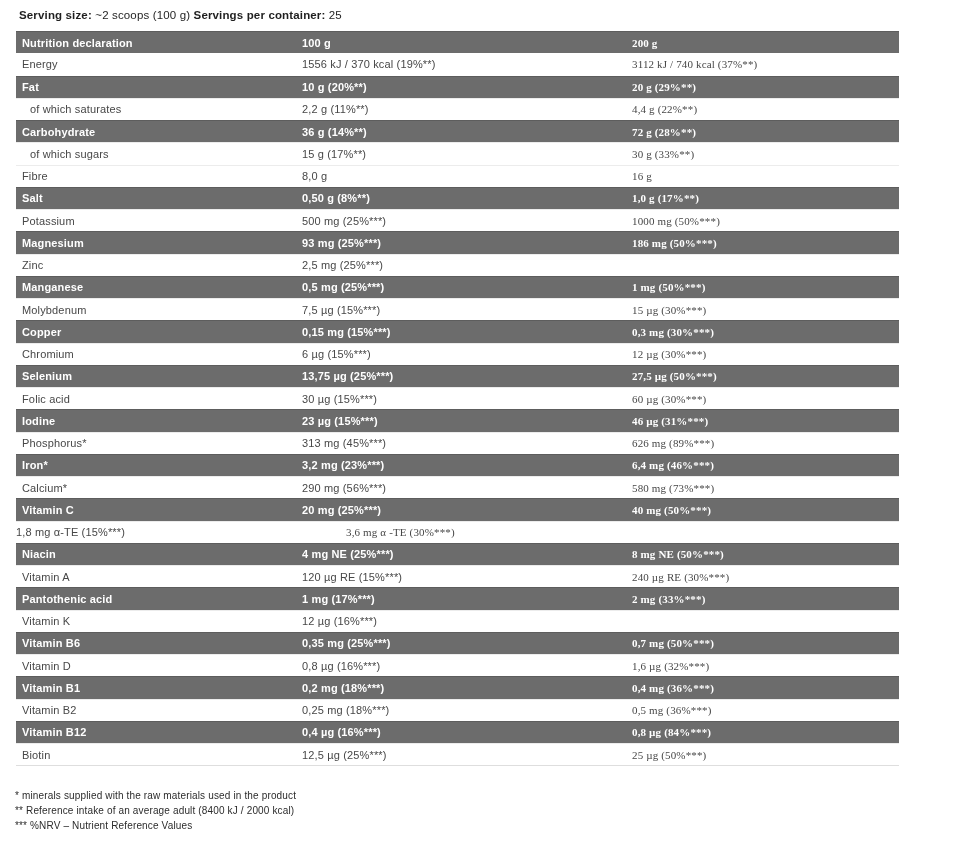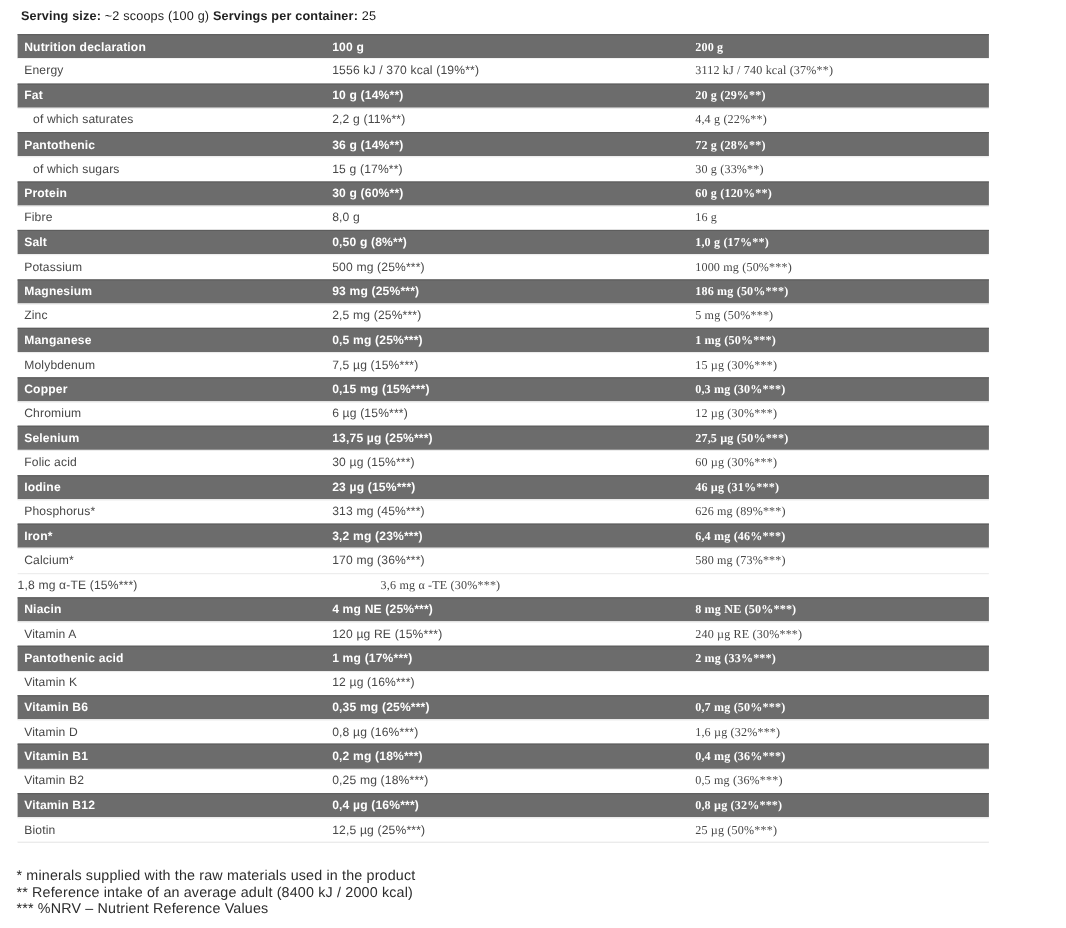--- a/index.html
+++ b/index.html
@@ -32,21 +32,21 @@
   }
   .col{box-sizing:border-box;overflow:hidden;white-space:nowrap;letter-spacing:.15px;}
   .col.name{width:286px;padding-left:6px;}
   .col.name.indent{padding-left:14px;}
   .col.v100{width:330px;}
   .col.v200{flex:1;font-family:Liberation Serif, serif;}
   .header-row .col{font-weight:700;}
 
   .footnotes{
     position:absolute;left:15px;top:789px;
-    font-size:13px;line-height:14.8px;color:#2c2c2c;letter-spacing:.15px;
+    font-size:10px;line-height:14.8px;color:#2c2c2c;letter-spacing:.15px;
   }
   .footnotes p{margin:0;}
 </style>
 </head>
 <body>
 
 <div class="page">
 
   <div class="serving-line">
     <span class="lbl">Serving size:</span><span class="sp"> </span><span class="val">~2 scoops (100 g)</span><span class="sp"> </span><span class="lbl">Servings per container:</span><span class="sp"> </span><span class="val">25</span>
@@ -59,43 +59,38 @@
       <div class="col v200">200 g</div>
     </div>
     <div id="table-body" style="display: flex; flex-direction: column;">
         <div class="row">
           <div class="col name">Energy</div>
           <div class="col v100">1556 kJ / 370 kcal (19%**)</div>
           <div class="col v200">3112 kJ / 740 kcal (37%**)</div>
         </div>
         <div class="row shaded">
           <div class="col name">Fat</div>
-          <div class="col v100">10 g (14%**)</div>
+          <div class="col v100">10 g (20%**)</div>
           <div class="col v200">20 g (29%**)</div>
         </div>
         <div class="row">
           <div class="col name indent">of which saturates</div>
           <div class="col v100">2,2 g (11%**)</div>
           <div class="col v200">4,4 g (22%**)</div>
         </div>
         <div class="row shaded">
-          <div class="col name">Pantothenic</div>
+          <div class="col name">Carbohydrate</div>
           <div class="col v100">36 g (14%**)</div>
           <div class="col v200">72 g (28%**)</div>
         </div>
         <div class="row">
           <div class="col name indent">of which sugars</div>
           <div class="col v100">15 g (17%**)</div>
           <div class="col v200">30 g (33%**)</div>
         </div>
-        <div class="row shaded">
-          <div class="col name">Protein</div>
-          <div class="col v100">30 g (60%**)</div>
-          <div class="col v200">60 g (120%**)</div>
-        </div>
         <div class="row">
           <div class="col name">Fibre</div>
           <div class="col v100">8,0 g</div>
           <div class="col v200">16 g</div>
         </div>
         <div class="row shaded">
           <div class="col name">Salt</div>
           <div class="col v100">0,50 g (8%**)</div>
           <div class="col v200">1,0 g (17%**)</div>
         </div>
@@ -105,21 +100,20 @@
           <div class="col v200">1000 mg (50%***)</div>
         </div>
         <div class="row shaded">
           <div class="col name">Magnesium</div>
           <div class="col v100">93 mg (25%***)</div>
           <div class="col v200">186 mg (50%***)</div>
         </div>
         <div class="row">
           <div class="col name">Zinc</div>
           <div class="col v100">2,5 mg (25%***)</div>
-          <div class="col v200">5 mg (50%***)</div>
         </div>
         <div class="row shaded">
           <div class="col name">Manganese</div>
           <div class="col v100">0,5 mg (25%***)</div>
           <div class="col v200">1 mg (50%***)</div>
         </div>
         <div class="row">
           <div class="col name">Molybdenum</div>
           <div class="col v100">7,5 µg (15%***)</div>
           <div class="col v200">15 µg (30%***)</div>
@@ -154,22 +148,27 @@
           <div class="col v100">313 mg (45%***)</div>
           <div class="col v200">626 mg (89%***)</div>
         </div>
         <div class="row shaded">
           <div class="col name">Iron*</div>
           <div class="col v100">3,2 mg (23%***)</div>
           <div class="col v200">6,4 mg (46%***)</div>
         </div>
         <div class="row">
           <div class="col name">Calcium*</div>
-          <div class="col v100">170 mg (36%***)</div>
+          <div class="col v100">290 mg (56%***)</div>
           <div class="col v200">580 mg (73%***)</div>
+        </div>
+        <div class="row shaded">
+          <div class="col name">Vitamin C</div>
+          <div class="col v100">20 mg (25%***)</div>
+          <div class="col v200">40 mg (50%***)</div>
         </div>
         <div class="row">
           <div class="col v100">1,8 mg α-TE (15%***)</div>
           <div class="col v200">3,6 mg α -TE (30%***)</div>
         </div>
         <div class="row shaded">
           <div class="col name">Niacin</div>
           <div class="col v100">4 mg NE (25%***)</div>
           <div class="col v200">8 mg NE (50%***)</div>
         </div>
@@ -203,21 +202,21 @@
           <div class="col v200">0,4 mg (36%***)</div>
         </div>
         <div class="row">
           <div class="col name">Vitamin B2</div>
           <div class="col v100">0,25 mg (18%***)</div>
           <div class="col v200">0,5 mg (36%***)</div>
         </div>
         <div class="row shaded">
           <div class="col name">Vitamin B12</div>
           <div class="col v100">0,4 µg (16%***)</div>
-          <div class="col v200">0,8 µg (32%***)</div>
+          <div class="col v200">0,8 µg (84%***)</div>
         </div>
         <div class="row">
           <div class="col name">Biotin</div>
           <div class="col v100">12,5 µg (25%***)</div>
           <div class="col v200">25 µg (50%***)</div>
         </div>
       </div>
   </div>
 
   <div class="footnotes">

